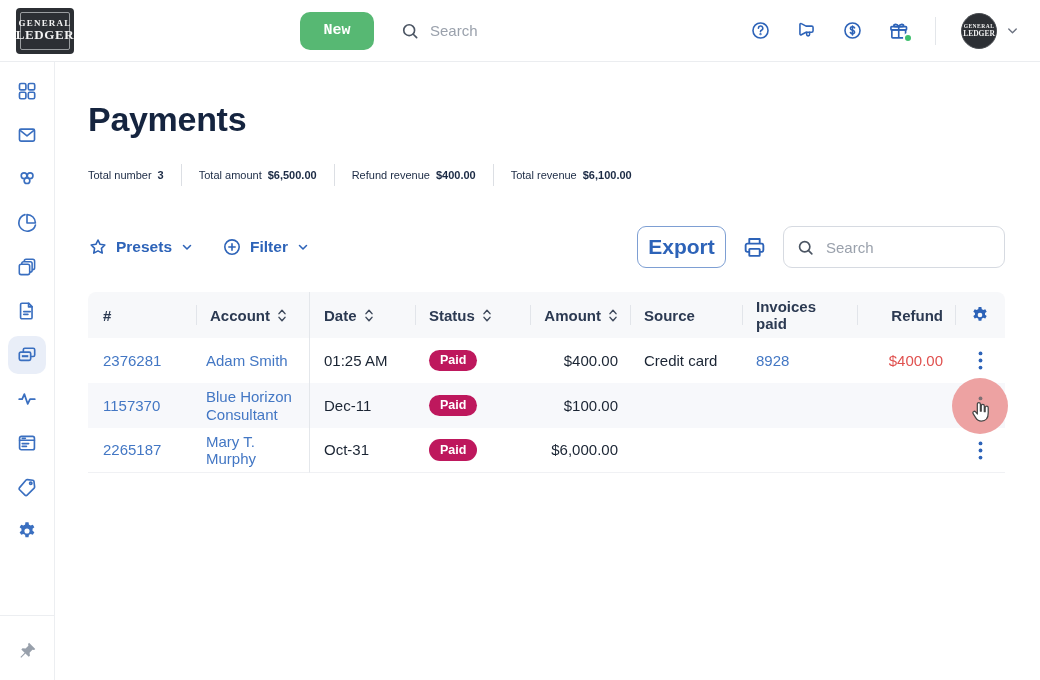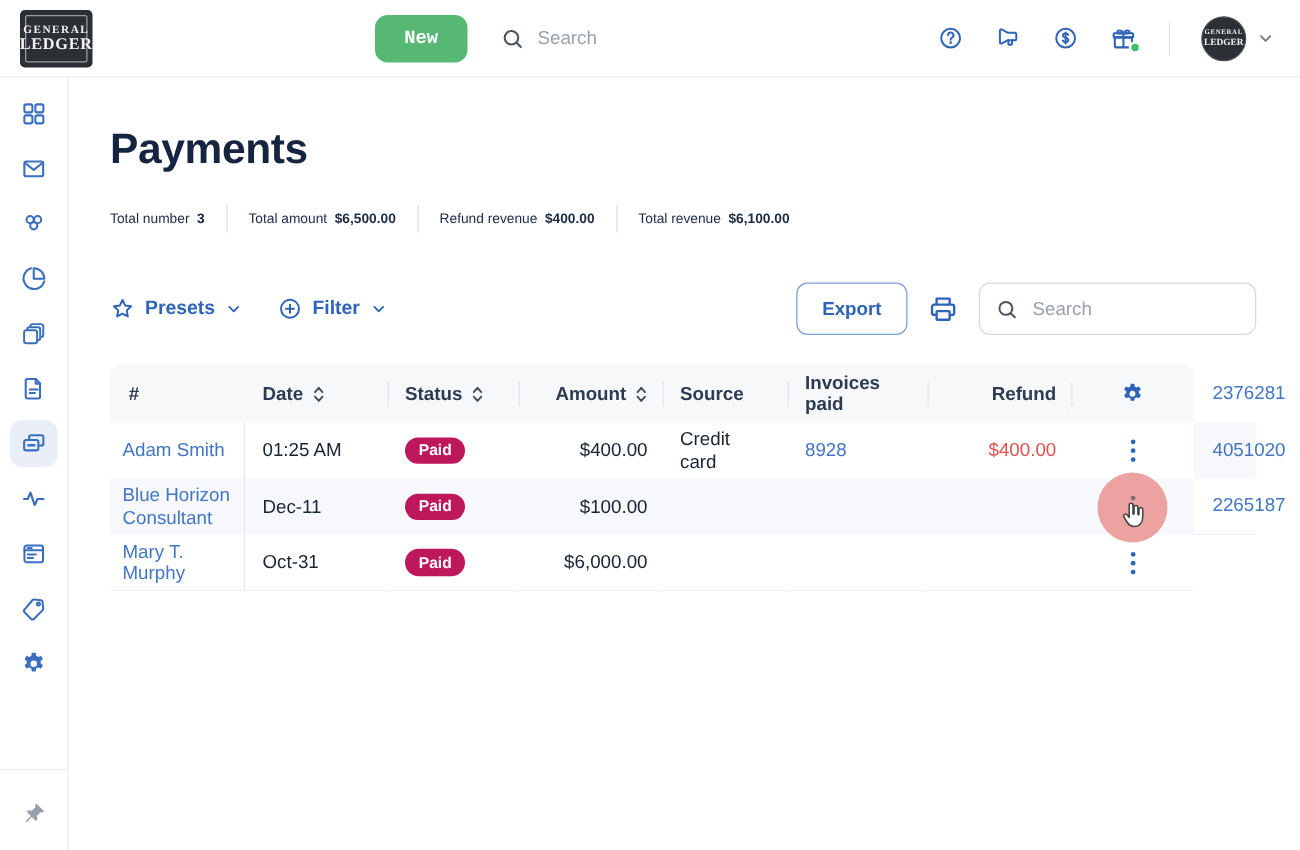--- a/index.html
+++ b/index.html
@@ -65,21 +65,21 @@
   .stat { display:flex; align-items:baseline; gap:6px; }
   .stat .val { font-weight:700; }
   .stat-divider { width:1px; height:22px; background:#dcdfe4; margin:0 17px; }
 
   .toolbar { margin-top:40px; display:flex; align-items:center; height:42px; }
   .tool-link { display:flex; align-items:center; gap:8px; color:#2d63b8; font-weight:700;
     font-size:15.5px; cursor:pointer; }
   .tool-link + .tool-link { margin-left:28px; }
   .btn-export { margin-left:auto; width:89px; height:42px; background:#fff;
     border:1px solid #7e9fd3; border-radius:9px; color:#2d63b8; font-family:inherit;
-    font-size:15px; font-weight:700; cursor:pointer; }
+    font-size:21px; font-weight:700; cursor:pointer; }
   .printer-btn { margin-left:16px; color:#2d63b8; cursor:pointer; }
   .search-box { margin-left:16px; width:222px; height:42px; border:1px solid #d6dae1;
     border-radius:9px; display:flex; align-items:center; padding:0 12px; gap:9px; background:#fff; }
   .search-box input { border:none; outline:none; flex:1; font-family:inherit; font-size:15px;
     color:#333; min-width:0; background:transparent; }
   .search-box input::placeholder { color:#9aa1ac; }
 
   
   .ptable { margin-top:24px; width:917px; display:grid;
     grid-template-columns:108px 114px 105px 115px 100px 112px 115px 98px 50px; }
@@ -359,20 +359,29 @@
       </span>
       <input type="text" placeholder="Search" style="">
     </div>
   </div>
 
   <div class="ptable">
 
     <div class="hcell first">
       <span>#</span>
     </div>
+    <div class="hcell hdiv pane-split sortable">
+      <span>Account</span>
+      <span>
+        <svg width="10" height="15" viewBox="0 0 10 16" fill="none" stroke="#3f4a5c" stroke-width="1.6" stroke-linecap="round" stroke-linejoin="round">
+            <path d="M1.8 6l3.2-3.6L8.2 6"></path>
+            <path d="M1.8 10l3.2 3.6L8.2 10"></path>
+          </svg>
+      </span>
+    </div>
     <div class="hcell sortable">
       <span>Date</span>
       <span>
         <svg width="10" height="15" viewBox="0 0 10 16" fill="none" stroke="#3f4a5c" stroke-width="1.6" stroke-linecap="round" stroke-linejoin="round">
             <path d="M1.8 6l3.2-3.6L8.2 6"></path>
             <path d="M1.8 10l3.2 3.6L8.2 10"></path>
           </svg>
       </span>
     </div>
     <div class="hcell hdiv sortable">
@@ -426,21 +435,21 @@
           <svg width="5" height="19" viewBox="0 0 5 19" fill="currentColor">
               <circle cx="2.5" cy="2.4" r="1.9"></circle>
               <circle cx="2.5" cy="9.5" r="1.9"></circle>
               <circle cx="2.5" cy="16.6" r="1.9"></circle>
             </svg>
         </span>
       </div>
     </div>
 
     <div class="prow alt">
-      <div class="cell idc">4051020</div>
+      <div class="cell idc">1157370</div>
       <div class="cell acct pane-split">Blue Horizon Consultant</div>
       <div class="cell">Dec-11</div>
       <div class="cell">
         <span class="badge">Paid</span>
       </div>
       <div class="cell right">$100.00</div>
       <div class="cell"></div>
       <div class="cell inv"></div>
       <div class="cell right refund"></div>
       <div class="cell actions">

